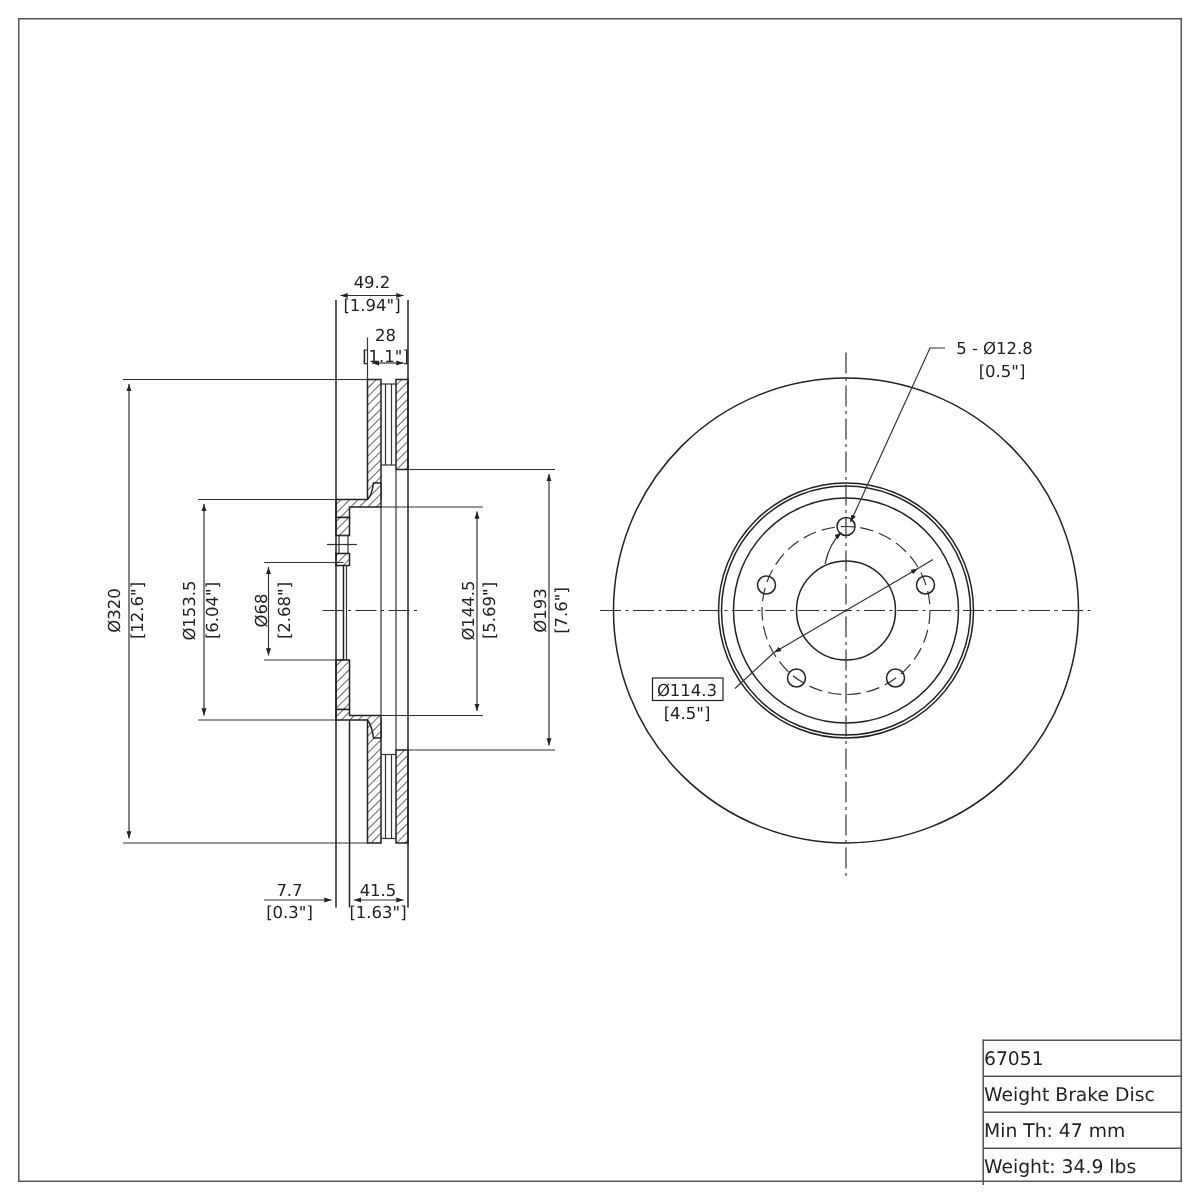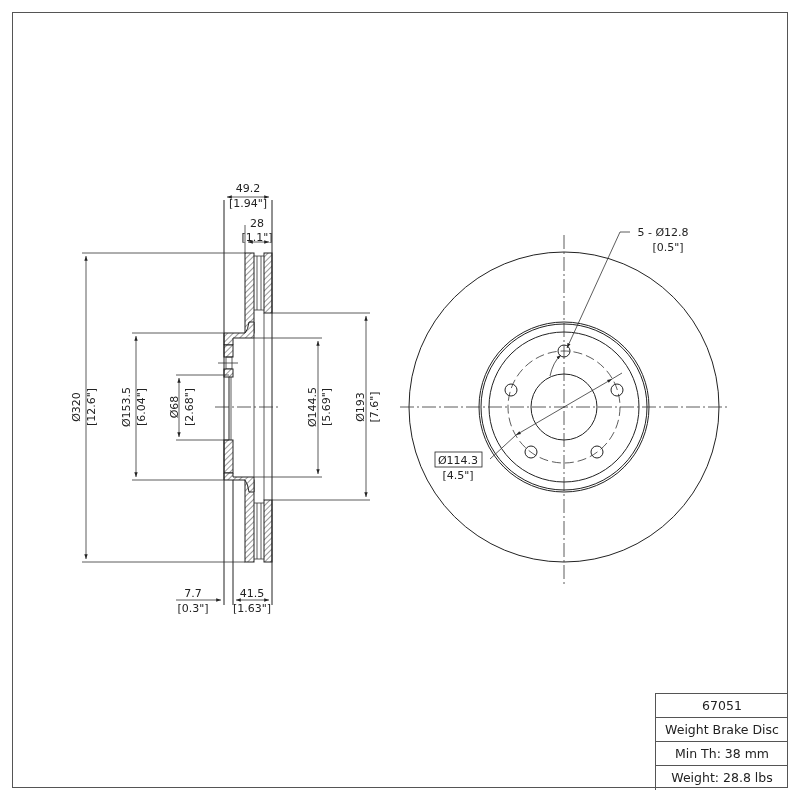--- a/index.html
+++ b/index.html
@@ -9,21 +9,21 @@
            border: 1px solid #555; box-sizing: border-box; }
   svg { position: absolute; left: 0; top: 0; }
   .dim { font-family: "DejaVu Sans", sans-serif; font-size: 11px; fill: #222; }
   .ln { stroke: #222; stroke-width: 1; fill: none; }
   .thin { stroke: #333; stroke-width: 0.8; fill: none; }
   .center { stroke: #333; stroke-width: 0.8; fill: none; stroke-dasharray: 14 3 2 3; }
   .hidden { stroke: #333; stroke-width: 0.8; fill: none; stroke-dasharray: 9 4; }
   .hatch { fill: url(#hatch); stroke: #222; stroke-width: 1; }
   #title-block { position: absolute; left: 655px; top: 693px; width: 133px;
                  border-left: 1px solid #555; border-top: 1px solid #555; box-sizing: border-box; }
-  #title-block .cell { height: 24px; line-height: 24px; text-align: center;
+  #title-block .cell { height: 24px; line-height: 24px; text-align: left;
                        font-family: "DejaVu Sans", sans-serif; font-size: 12.5px; color: #222;
                        border-bottom: 1px solid #555; box-sizing: border-box; white-space: nowrap; }
   #title-block .cell:last-child { border-bottom: none; }
 </style>
 </head>
 <body>
 
 <div id="frame"></div>
 
 <svg width="800" height="800" viewBox="0 0 800 800">
@@ -146,15 +146,15 @@
     <line class="thin" x1="612" y1="379" x2="622" y2="373"></line>
     <rect x="435" y="452" width="47" height="15" fill="#fff" stroke="#222" stroke-width="0.8"></rect>
     <text class="dim" x="458" y="464" text-anchor="middle">Ø114.3</text>
     <text class="dim" x="458" y="479" text-anchor="middle">[4.5"]</text>
   </g>
 </svg>
 
 <div id="title-block">
   <div class="cell">67051</div>
   <div class="cell">Weight Brake Disc</div>
-  <div class="cell">Min Th: 38 mm</div>
-  <div class="cell">Weight: 28.8 lbs</div>
+  <div class="cell">Min Th: 47 mm</div>
+  <div class="cell">Weight: 34.9 lbs</div>
 </div>
 
 </body></html>

